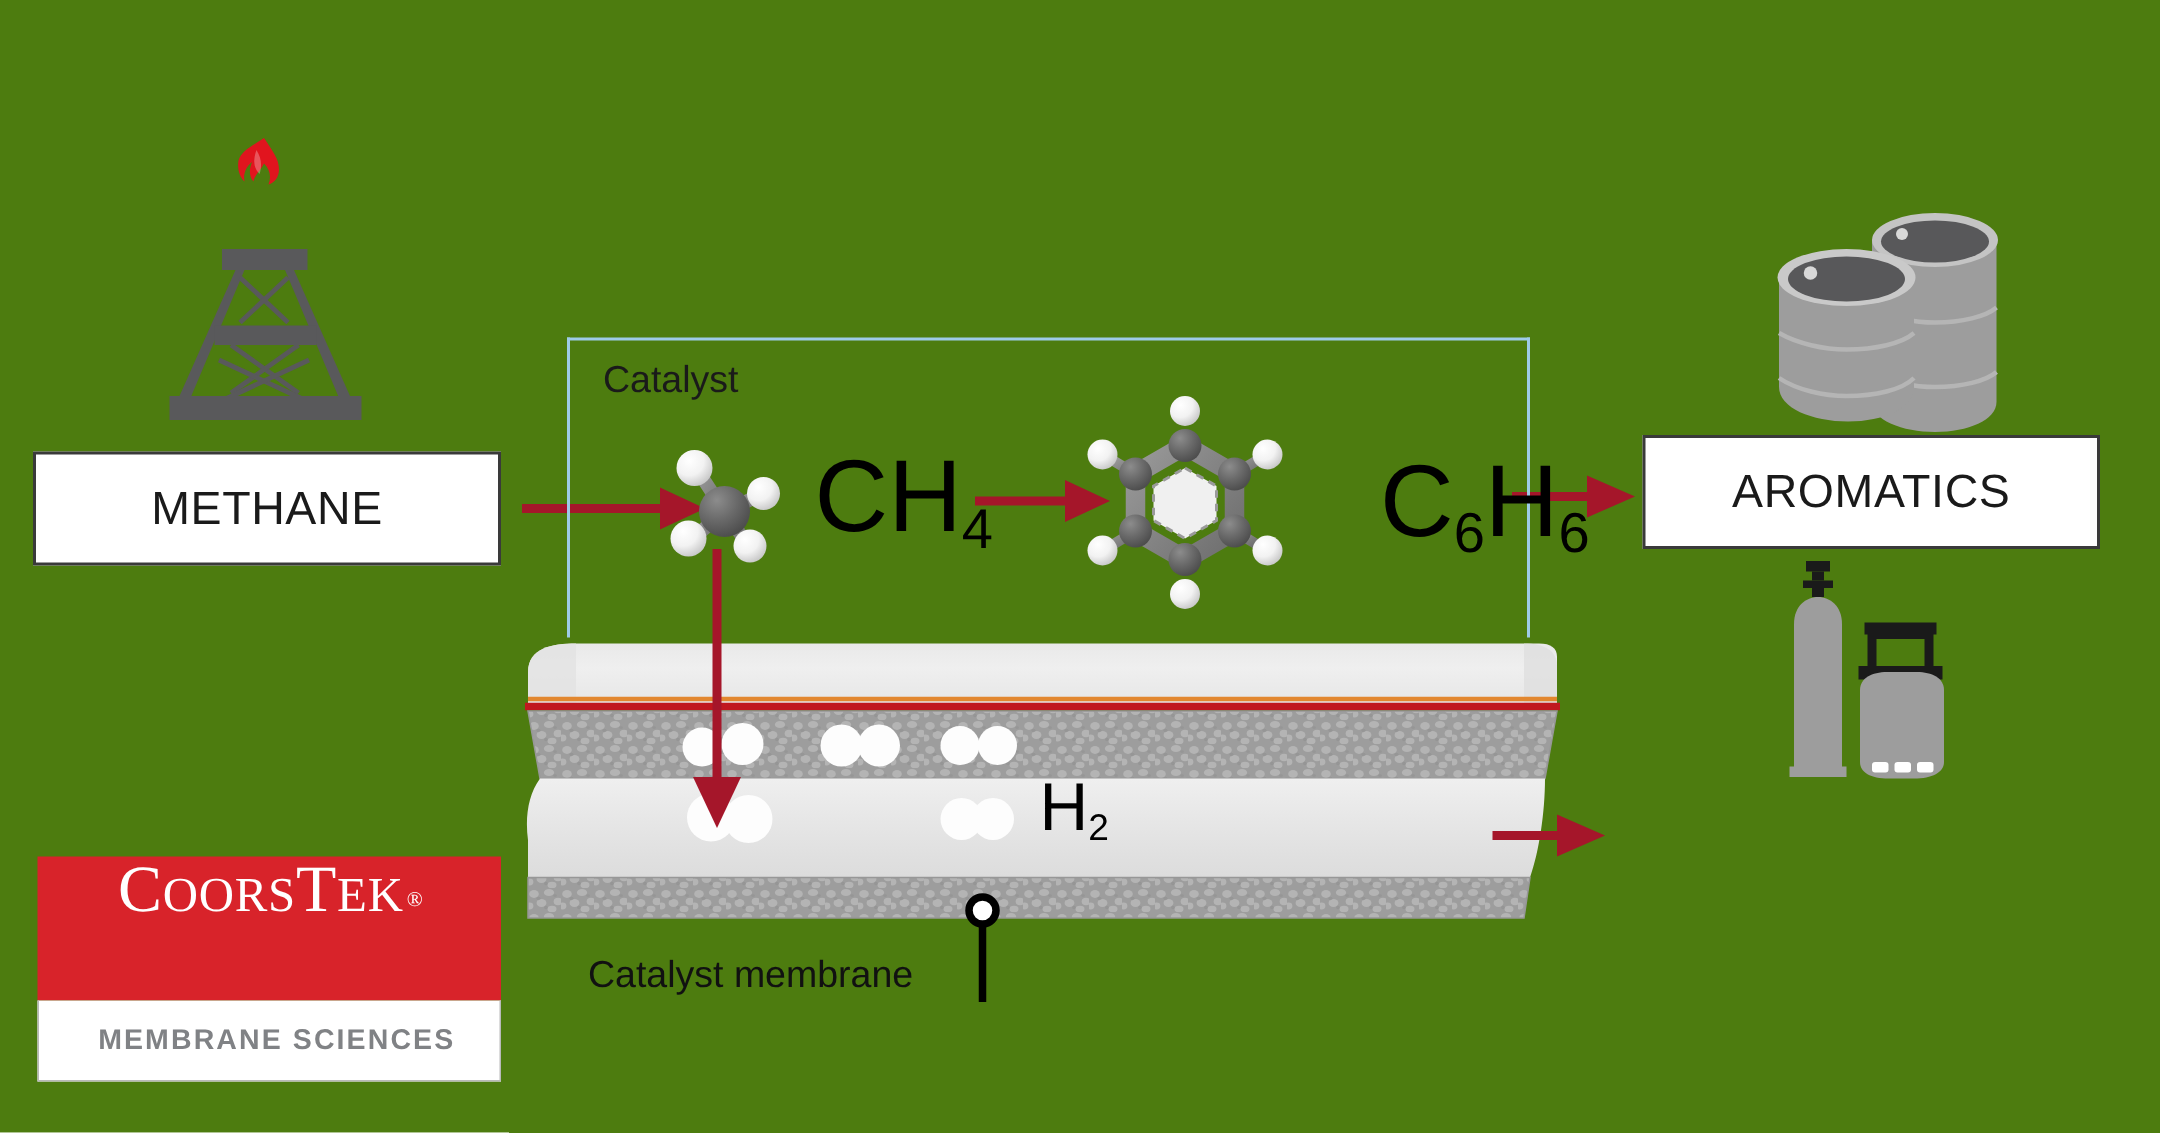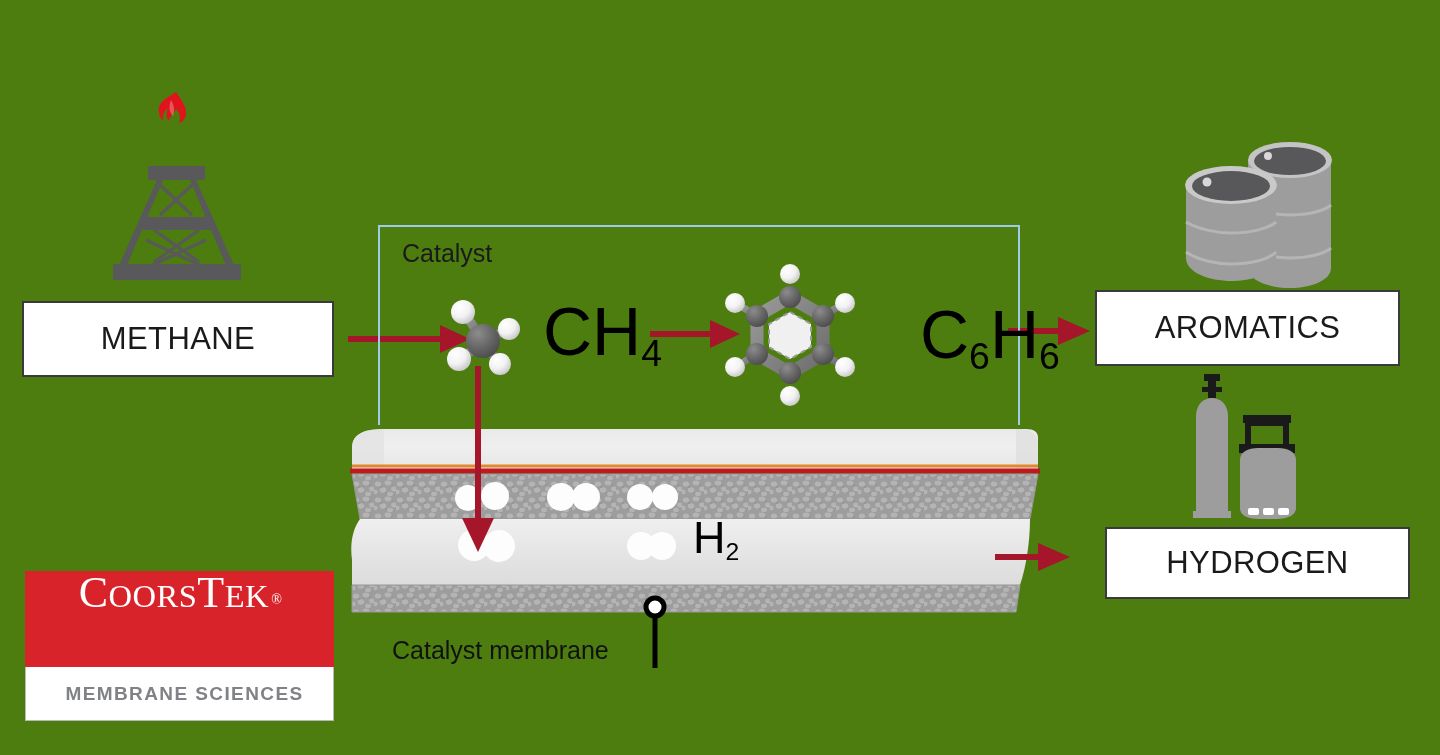--- a/index.html
+++ b/index.html
@@ -433,23 +433,20 @@
   </div>
 
   <div class="label-box" id="box-methane">
     <span class="label-text">METHANE</span>
   </div>
 
   <div class="label-box" id="box-aromatics">
     <span class="label-text">AROMATICS</span>
   </div>
 
-  <div class="label-box" id="box-hydrogen">
-    <span class="label-text">HYDROGEN</span>
-  </div>
 
   <div class="abs" id="membrane-label">Catalyst membrane</div>
 
   <div class="abs" id="logo">
     <div id="logo-top">
       <div id="logo-wordmark">
         <span>C</span><span class="small">OO</span><span class="small">RS</span><span>T</span><span class="small">EK</span><span class="reg">®</span>
       </div>
     </div>
     <div id="logo-bottom">

